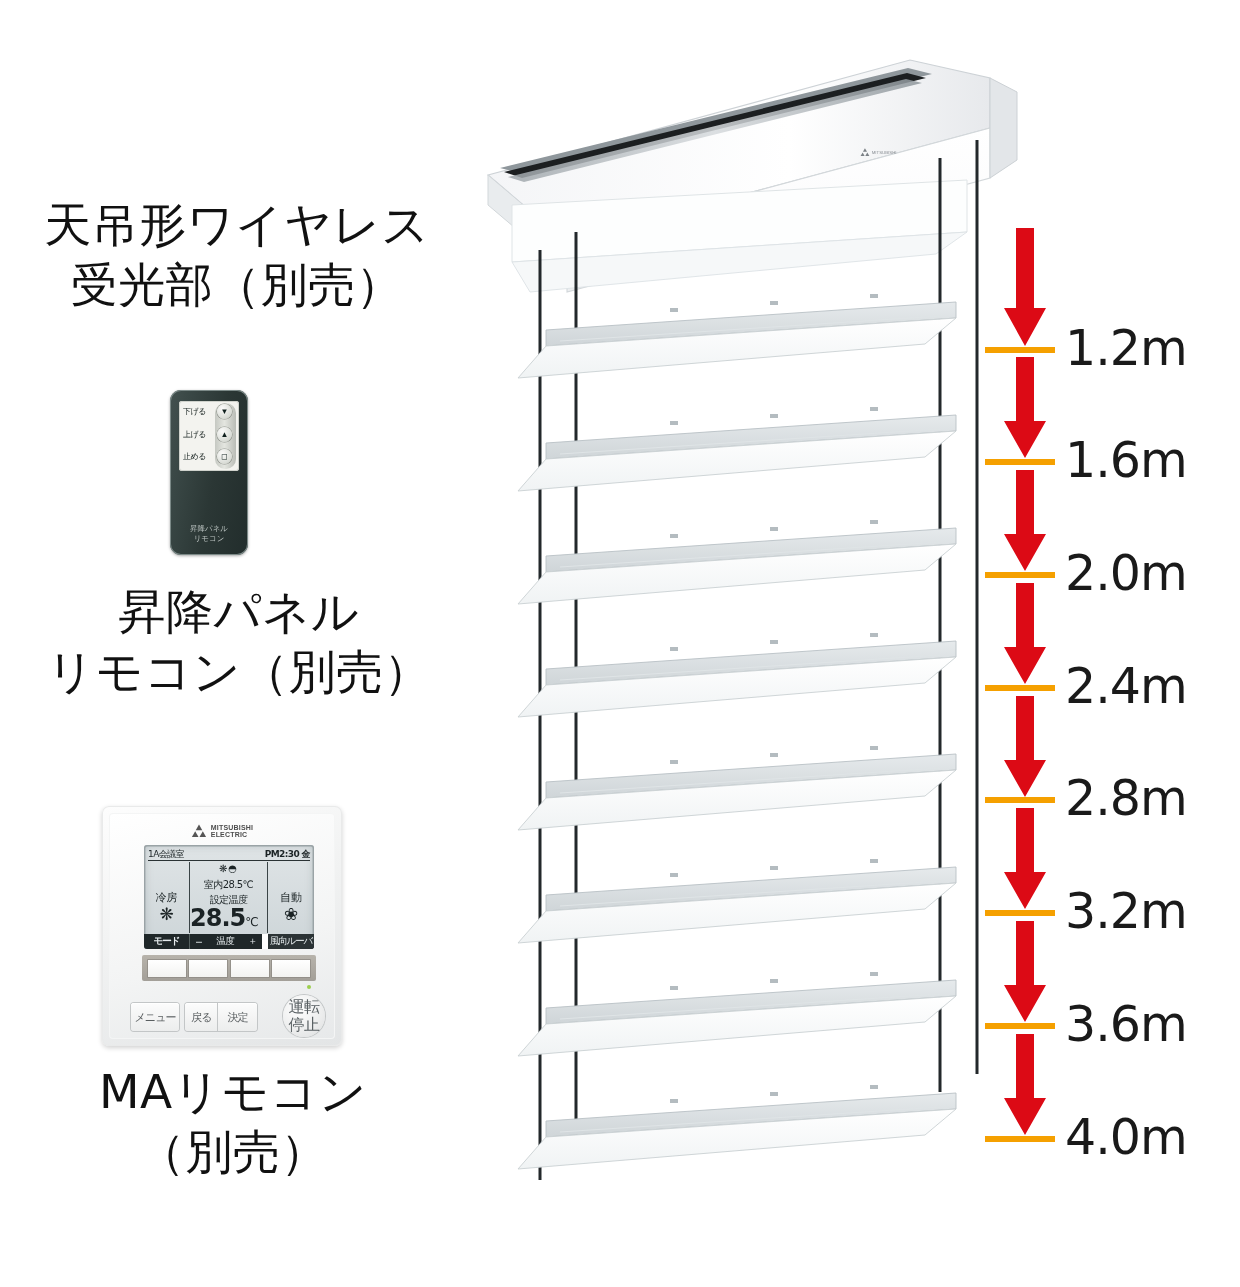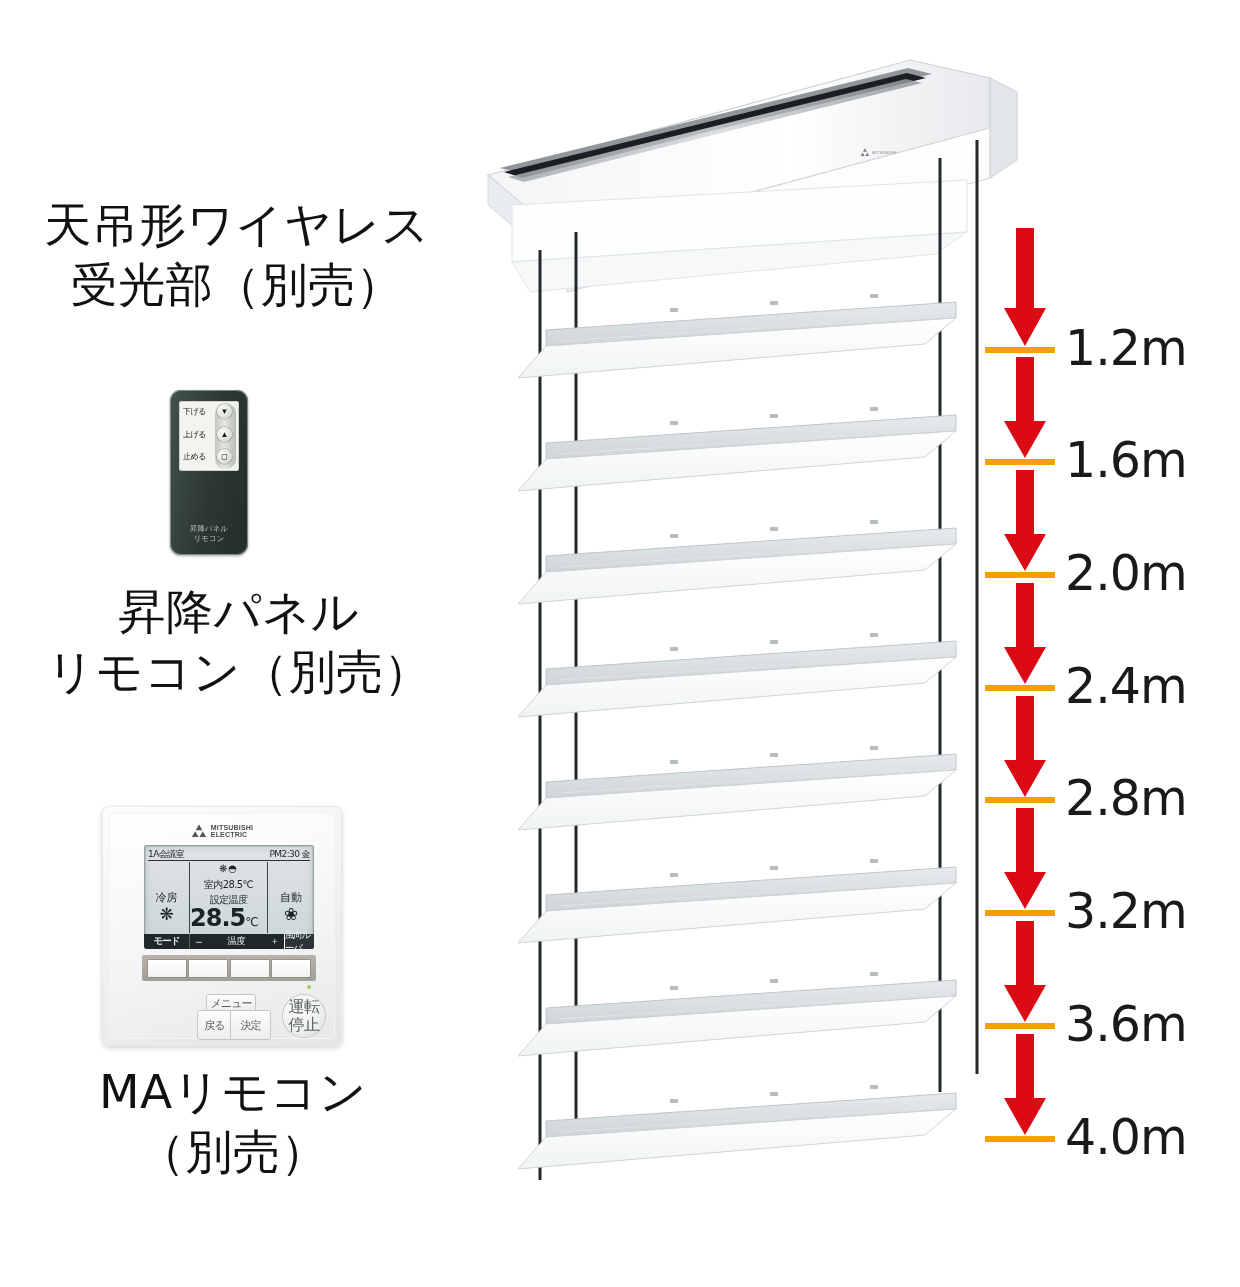--- a/index.html
+++ b/index.html
@@ -139,21 +139,21 @@
     padding-left: 28px;
   }
   #ma-lcd-topbar {
     position: absolute;
     left: 4px; right: 4px; top: 3px; height: 13px;
     display: flex; align-items: center; justify-content: space-between;
     border-bottom: 1.4px solid #2a3234;
     font-size: 9px;
   }
   #ma-lcd-room { letter-spacing: -0.6px; }
-  #ma-lcd-time { letter-spacing: -0.6px; }
+  #ma-lcd-time { letter-spacing: -0.6px; font-weight: bold; }
   #ma-lcd-body {
     position: absolute;
     left: 0; right: 0; top: 17px; bottom: 16px;
     display: flex;
   }
   .lcd-col { position: relative; }
   #lcd-col-left   { width: 46px; border-right: 1.2px solid #3a4446; }
   #lcd-col-center { flex: 1; border-right: 1.2px solid #3a4446; }
   #lcd-col-right  { width: 46px; }
   .lcd-mode-label {
@@ -185,40 +185,40 @@
   #ma-lcd-softbar {
     position: absolute;
     left: 0; right: 0; bottom: 0; height: 15px;
     background: #1f2729; color: #e6ecee;
     display: flex; align-items: center;
     font-size: 9.5px;
   }
   .soft-seg { display:flex; align-items:center; justify-content:center; height:100%; }
   #soft-mode  { width: 46px; border-right: 1px solid #55605f; letter-spacing:-1px;font-weight:bold;}
   #soft-temp  { flex: 1; display:flex; align-items:center; justify-content:space-between; padding:0 5px; letter-spacing:-0.5px;}
-  #soft-fan   { width: 30px; border-left: 1px solid #ffffff; background:#2b3335; letter-spacing:-1.2px;}
+  #soft-fan   { width: 52px; border-left: 6px solid #ffffff; background:#2b3335; letter-spacing:-1.2px;}
   #ma-softkeys {
     position: absolute;
     left: 33px; top: 142px;
     width: 174px; height: 26px;
     background: linear-gradient(180deg,#b7b3ab,#a39f98);
     border-radius: 2px;
     display: flex; align-items: center; justify-content: space-around;
     padding: 0 4px;
   }
   .softkey {
     width: 38px; height: 17px;
     background: linear-gradient(180deg,#ffffff,#f3f3f1);
     box-shadow: 0 0 0 .8px #8f8b85;
   }
   #ma-buttons {
     position: absolute;
     left: 22px; top: 182px;
     width: 200px; height: 44px;
-    display: flex; align-items: center; flex-direction: column;
+    display: flex; align-items: center;
   }
   .ma-btn {
     background: linear-gradient(180deg,#fcfcfc,#eceded);
     box-shadow: 0 0 0 1px #c3c6c7, inset 0 1px 0 #fff;
     color: #595e60;
     display: flex; align-items: center; justify-content: center;
     font-size: 11px;
     font-family: "DejaVu Sans", sans-serif;
     letter-spacing: -1px;
   }

